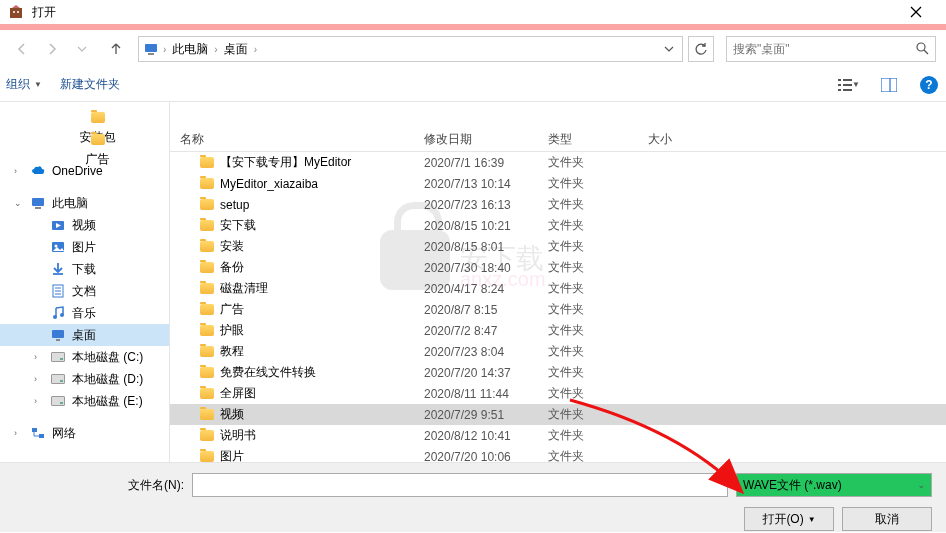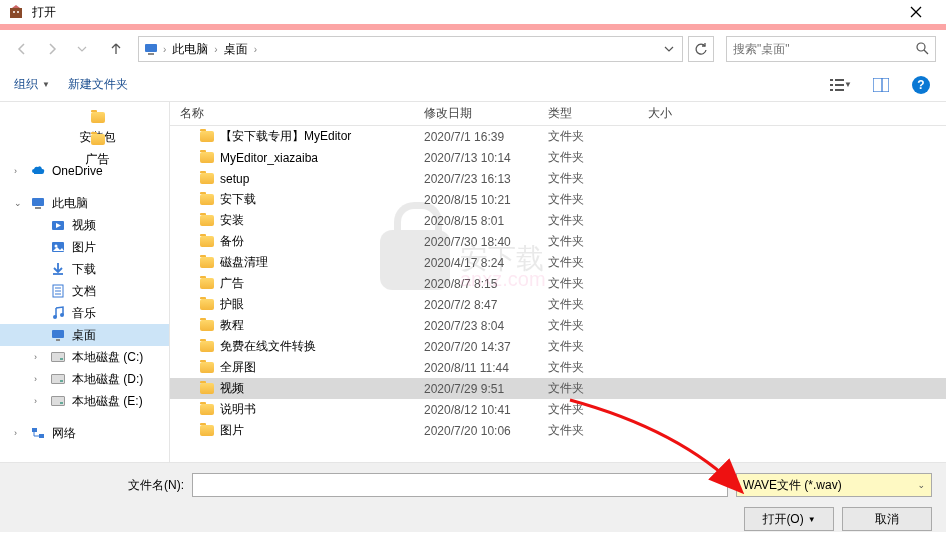--- a/index.html
+++ b/index.html
@@ -18,41 +18,41 @@
 .address-bar .addr-icon { width: 16px; height: 16px; }
 .address-bar .crumb { color: #000; padding: 0 2px; }
 .address-bar .sep { color: #888; font-size: 10px; }
 .address-bar .spacer { flex: 1; }
 .addr-drop { width: 18px; height: 24px; display: flex; align-items: center; justify-content: center; color: #555; }
 .refresh-btn { width: 26px; height: 26px; border: 1px solid #ccc; display: flex; align-items: center; justify-content: center; margin-left: -1px; }
 .search-box { width: 210px; height: 26px; border: 1px solid #ccc; display: flex; align-items: center; padding: 0 6px; margin-left: 6px; }
 .search-box input { border: none; outline: none; flex: 1; color: #888; }
 .search-box .search-ic { color: #555; }
 
-.toolbar { height: 34px; display: flex; align-items: center; padding: 0 14px; gap: 18px; background: #fff; border-bottom: 1px solid #e5e5e5; }
+.toolbar { height: 34px; display: flex; align-items: center; padding: 0 6px; gap: 18px; background: #fff; border-bottom: 1px solid #e5e5e5; }
 .toolbar .tb-item { color: #1a4d8f; cursor: pointer; display: flex; align-items: center; gap: 4px; }
 .toolbar .spacer { flex: 1; }
 .toolbar .tb-icon { width: 22px; height: 22px; display: flex; align-items: center; justify-content: center; cursor: pointer; color: #555; }
 .toolbar .help-ic { color: #0a64c8; background: #0a78d4; color: #fff; border-radius: 50%; width: 18px; height: 18px; font-weight: bold; }
 
 .main { display: flex; height: 360px; }
 .sidebar { width: 170px; border-right: 1px solid #e5e5e5; overflow: hidden; padding: 4px 0; }
 .tree-item { display: flex; align-items: center; height: 22px; padding-left: 14px; gap: 6px; cursor: pointer; color: #000; }
 .tree-item.sub { padding-left: 26px; flex-direction: column; }
 .tree-item.sub2 { padding-left: 34px; }
 .tree-item.selected { background: #cce4f7; }
 .tree-item .chev { width: 10px; color: #666; font-size: 9px; }
 .tree-item .ic { width: 16px; height: 16px; display: flex; align-items: center; justify-content: center; }
 .folder-ic { background: linear-gradient(#ffd76a,#f5b83d); border-radius: 2px; width: 14px; height: 11px; position: relative; }
 .folder-ic::before { content:''; position:absolute; top:-2px; left:0; width:6px; height:2px; background:#f5b83d; border-radius:1px 1px 0 0; }
 .drive-ic { width:14px; height:10px; background:#ddd; border:1px solid #999; border-radius:1px; position:relative; }
 .drive-ic::after { content:''; position:absolute; bottom:1px; right:1px; width:3px; height:2px; background:#6a9; }
 
 .file-area { flex: 1; display: flex; flex-direction: column; }
-.columns { height: 24px; display: flex; align-items: center; border-bottom: 1px solid #e5e5e5; color: #444; }
+.columns { height: 24px; display: flex; align-items: center; border-bottom: 1px solid #e5e5e5; color: #444; margin-top: 26px; }
 .col-name { width: 254px; padding-left: 10px; }
 .col-date { width: 124px; font-family: Liberation Serif, serif; }
 .col-type { width: 100px; font-family: Liberation Mono, monospace; }
 .col-size { width: 80px; }
 .file-list { flex: 1; overflow: hidden; }
 .file-row { height: 21px; display: flex; align-items: center; }
 .file-row.selected { background: #d9d9d9; }
 .file-row .fname { width: 254px; padding-left: 30px; display: flex; align-items: center; gap: 6px; }
 .file-row .fdate { width: 124px; color: #555; }
 .file-row .ftype { width: 100px; color: #555; }
@@ -63,21 +63,21 @@
 .watermark .lock::before { content:''; position:absolute; top:-28px; left:14px; width:34px; height:34px; border:7px solid #555; border-radius:20px 20px 0 0; border-bottom:none; }
 .watermark .txt { position:absolute; left:80px; top:10px; font-size:28px; color:#555; white-space:nowrap; }
 .watermark .txt2 { position:absolute; left:80px; top:38px; font-size:20px; color:#ec4899; white-space:nowrap; }
 
 .arrow-overlay { position: absolute; pointer-events: none; }
 
 .footer { height: 70px; border-top: 1px solid #e5e5e5; background: #f0f0f0; padding: 10px 14px; }
 .fn-row { display: flex; align-items: center; gap: 8px; margin-bottom: 10px; }
 .fn-label { width: 170px; text-align: right; color: #000; }
 .fn-input { flex: 1; height: 24px; border: 1px solid #aaa; padding: 0 4px; background: #fff; }
-.filter-dd { width: 196px; height: 24px; border: 1px solid #aaa; display: flex; align-items: center; padding: 0 6px; background: #fef9c3; justify-content: space-between; }
+.filter-dd { width: 196px; height: 24px; border: 1px solid #aaa; display: flex; align-items: center; padding: 0 6px; background: #22c55e; justify-content: space-between; }
 .btn-row { display: flex; justify-content: flex-end; gap: 8px; }
 .btn { width: 90px; height: 24px; border: 1px solid #aaa; background: #e8e8e8; display: flex; align-items: center; justify-content: center; cursor: pointer; gap: 4px; }
 .btn .dd { font-size: 8px; }
 </style>
 </head>
 <body>
 
 <div class="titlebar">
   <span class="app-icon">
     <svg width="16" height="16">

